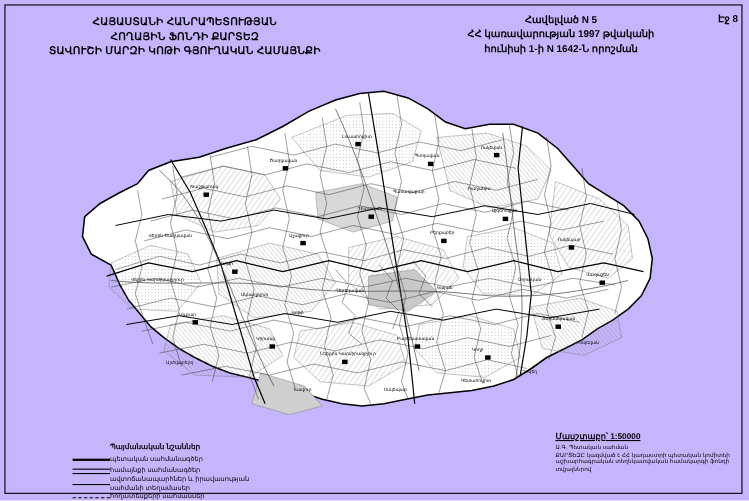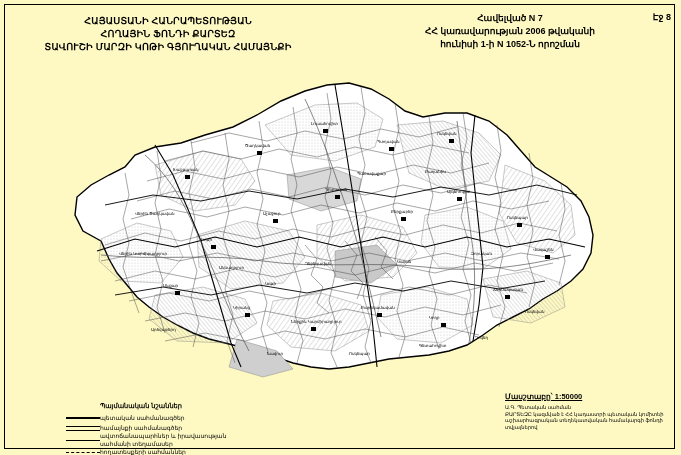--- a/index.html
+++ b/index.html
@@ -4,21 +4,21 @@
 <style>
   html, body {
     margin: 0;
     padding: 0;
     background: #ffffff;
   }
   #page {
     position: relative;
     width: 681px;
     height: 455px;
-    background: #fef9c3;
+    background: #c4b5fd;
     font-family: "Liberation Sans", sans-serif;
     overflow: hidden;
   }
   .frame {
     position: absolute;
     left: 4px;
     top: 4px;
     width: 671px;
     height: 445px;
     border: 1px solid #000000;
@@ -155,23 +155,23 @@
 <div id="page">
   <div class="frame"></div>
 
   <div class="title-block">
     <div>ՀԱՅԱՍՏԱՆԻ ՀԱՆՐԱՊԵՏՈՒԹՅԱՆ</div>
     <div>ՀՈՂԱՅԻՆ ՖՈՆԴԻ ՔԱՐՏԵԶ</div>
     <div>ՏԱՎՈՒՇԻ ՄԱՐԶԻ ԿՈԹԻ ԳՅՈՒՂԱԿԱՆ ՀԱՄԱՅՆՔԻ</div>
   </div>
 
   <div class="ref-block">
-    <div>Հավելված N 7</div>
-    <div>ՀՀ կառավարության 2006 թվականի</div>
-    <div>հունիսի 1-ի N 1052-Ն որոշման</div>
+    <div>Հավելված N 5</div>
+    <div>ՀՀ կառավարության 1997 թվականի</div>
+    <div>հունիսի 1-ի N 1642-Ն որոշման</div>
   </div>
 
   <div class="page-no">Էջ 8</div>
 
   <div class="map-area">
     <svg class="map-svg" width="669" height="340" viewBox="0 0 669 340" xmlns="http://www.w3.org/2000/svg">
       <defs>
         <pattern id="hatchA" width="4" height="4" patternUnits="userSpaceOnUse" patternTransform="rotate(35)">
           <line x1="0" y1="0" x2="0" y2="4" stroke="#9a9a9a" stroke-width="0.6"></line>
         </pattern>

